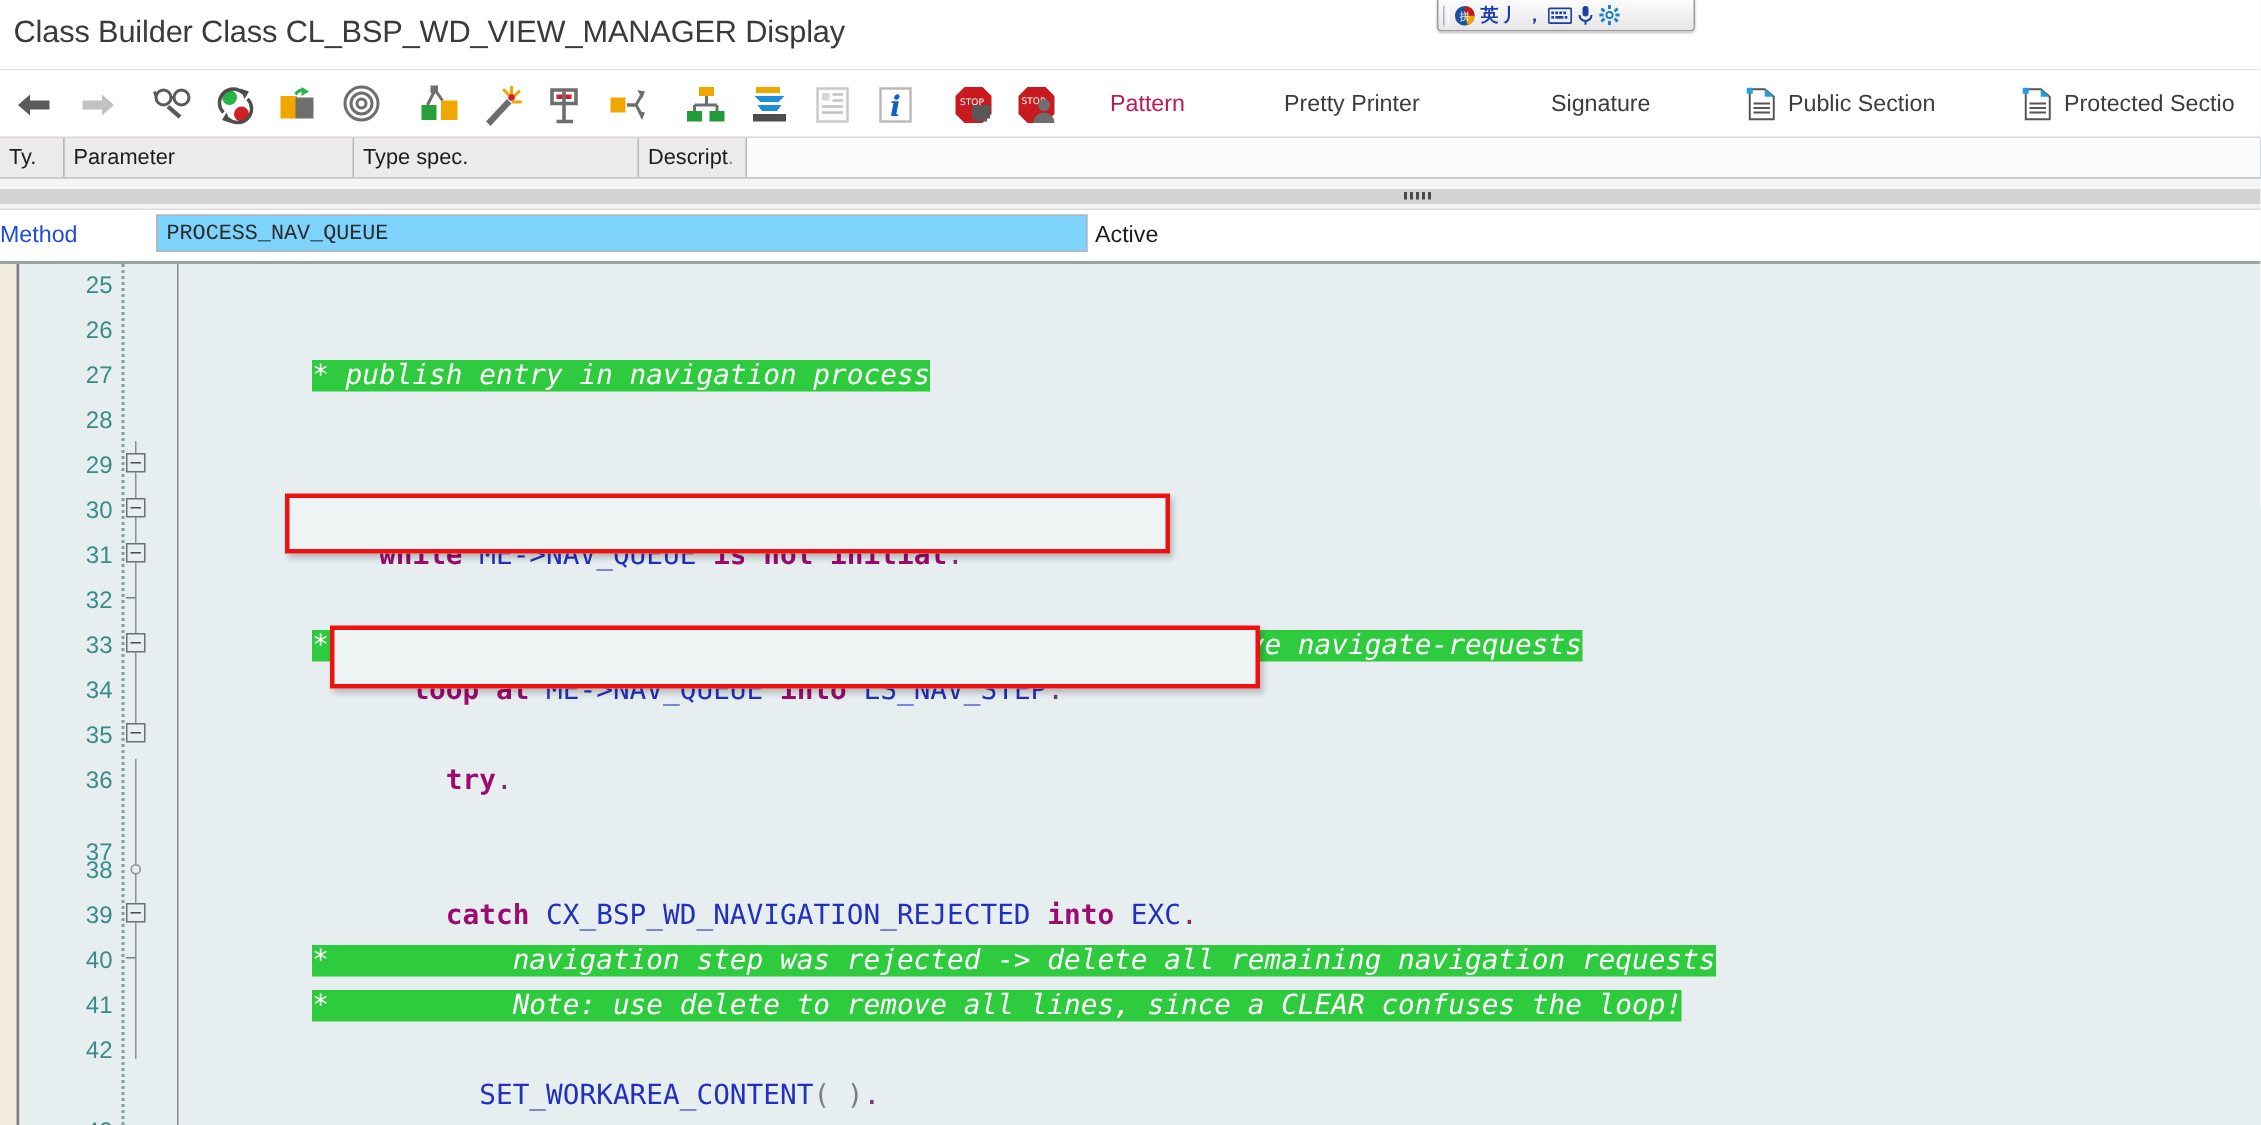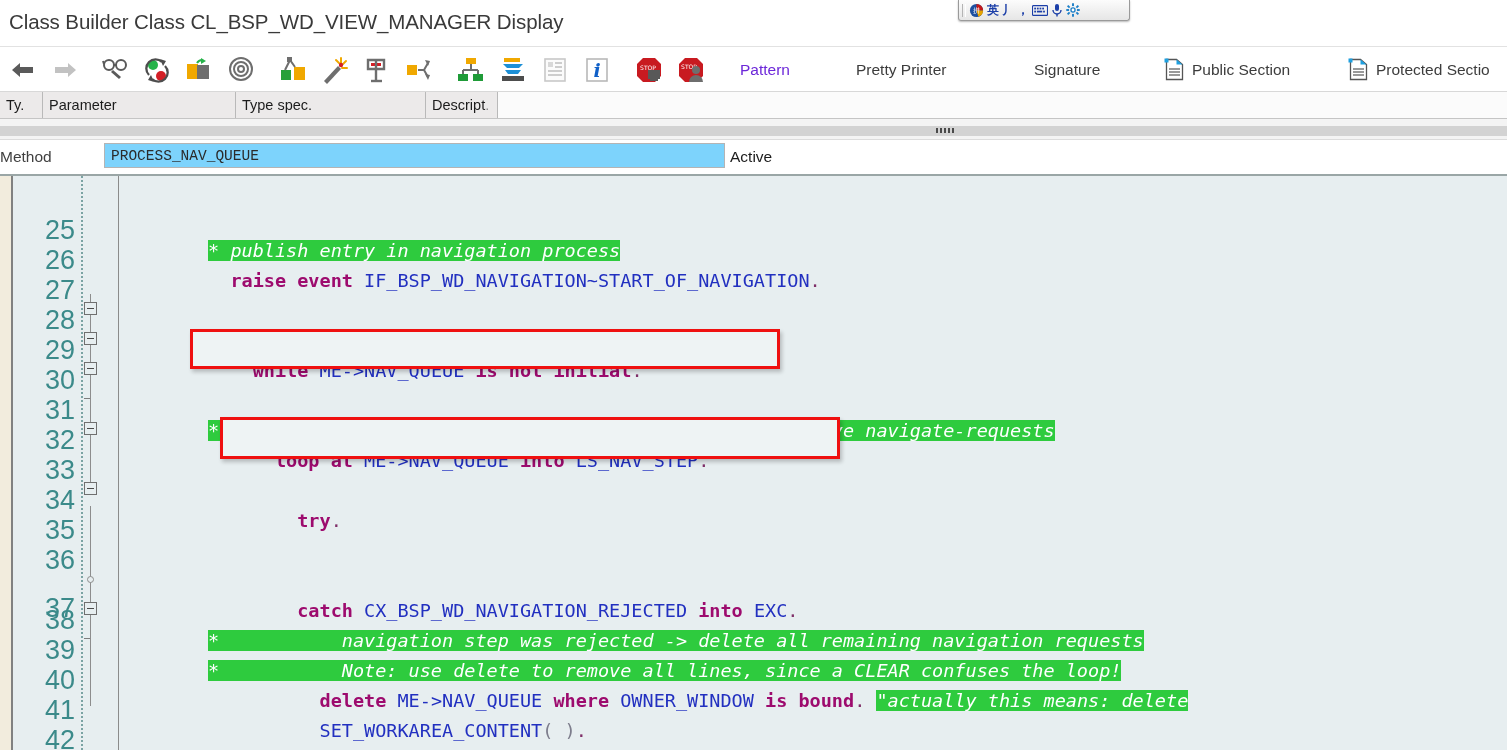--- a/index.html
+++ b/index.html
@@ -50,21 +50,21 @@
   }
   .tb-btn {
     height: 45px; display: flex; align-items: center; justify-content: center;
     cursor: default;
   }
   .tb-icon { width: 30px; height: 30px; display: block; }
   .tb-text {
     font-size: 15.5px; color: #3c3c3c; white-space: nowrap;
     display: flex; align-items: center; gap: 7px;
   }
-  .tb-text.disabled { color: #6d28d9; }
+  .tb-text.disabled { color: #be185d; }
 
   
   .colhdr {
     position: absolute; left: 0; top: 92px; width: 1507px; height: 27px;
     background: #0c4a6e;
     border-bottom: 1px solid #c5c5c5;
     display: flex; align-items: stretch;
     font-size: 14.5px; color: #1c1c1c;
   }
   .colhdr .cell {
@@ -90,21 +90,21 @@
   }
   .splitstrip .grip i { width: 2px; height: 5px; background: #4a4a4a; display: block; }
 
   
   .methodrow {
     position: absolute; left: 0; top: 140px; width: 1507px; height: 36px;
     background: #ffffff; border-bottom: 2px solid #9aa6a6;
   }
   .methodrow .lbl {
     position: absolute; left: 0px; top: 8px;
-    font-size: 15.5px; color: #404040;
+    font-size: 15.5px; color: #1d4ed8;
   }
   .methodrow .fld {
     position: absolute; left: 104px; top: 3px; width: 621px; height: 25px;
     background: #7dd3fc; border: 1px solid #b4b4b4;
     font-family: "Liberation Mono", monospace;
     font-size: 14.5px; color: #2b2b2b;
     display: flex; align-items: center; padding-left: 6px;
   }
   .methodrow .act {
     position: absolute; left: 730px; top: 8px;
@@ -140,25 +140,24 @@
     position: absolute; left: 118px; top: 0; width: 1px; height: 574px;
     background: #8b8b8b;
   }
   .code-area {
     position: absolute; left: 119px; top: 0; right: 0; height: 574px;
     overflow: hidden;
   }
 
   .lnum {
     position: absolute; right: 6px;
-    font-size: 27px; color: #3b8a8a;
+    font-size: 16px; color: #3b8a8a;
     font-family: "Liberation Sans", sans-serif;
     text-align: right;
     line-height: 30px;
-    margin-top: 39px;
   }
 
   .codeline {
     position: absolute; left: 0; height: 30px; line-height: 30px;
     white-space: pre;
     font-family: "DejaVu Sans Mono", monospace;
     font-size: 18.5px;
   }
   .hl { background: #2ecb3e; color: #ffffff; font-style: italic; }
   .kw  { color: #9d0b6e; font-weight: bold; }
@@ -537,23 +536,20 @@
     <div class="fold-sep"></div>
 
     <div class="code-area">
 
       <div class="codeline" style="top:0px;"></div>
 
       <div class="codeline" style="top:30px;">
         <span class="hl">* publish entry in navigation process</span>
       </div>
 
-      <div class="codeline" style="top:60px;">
-        <span>  </span><span class="kw">raise event </span><span class="id">IF_BSP_WD_NAVIGATION~START_OF_NAVIGATION</span><span class="dot">.</span>
-      </div>
 
       <div class="codeline" style="top:90px;"></div>
 
       <div class="codeline" style="top:120px;">
         <span>  </span><span class="kw">try</span><span class="dot">.</span>
       </div>
 
       <div class="codeline" style="top:150px;">
         <span>    </span><span class="kw">while </span><span class="id">ME-&gt;NAV_QUEUE </span><span class="kw">is not initial</span><span class="dot">.</span>
       </div>
@@ -580,23 +576,20 @@
       </div>
 
       <div class="codeline" style="top:450px;">
         <span class="hl">*           Note: use delete to remove all lines, since a CLEAR confuses the loop!</span>
       </div>
 
       <div class="codeline" style="top:420px;">
         <span class="hl">*           navigation step was rejected -&gt; delete all remaining navigation requests</span>
       </div>
 
-      <div class="codeline" style="top:480px;">
-        <span>          </span><span class="kw">delete </span><span class="id">ME-&gt;NAV_QUEUE </span><span class="kw">where </span><span class="id">OWNER_WINDOW </span><span class="kw">is bound</span><span class="dot">. </span><span class="hl">"actually this means: delete</span>
-      </div>
 
       <div class="codeline" style="top:510px;">
         <span>          </span><span class="id">SET_WORKAREA_CONTENT</span><span class="pn">( )</span><span class="dot">.</span>
       </div>
 
       <div class="codeline" style="top:540px;">
         
       </div>
     </div>
   </div>

